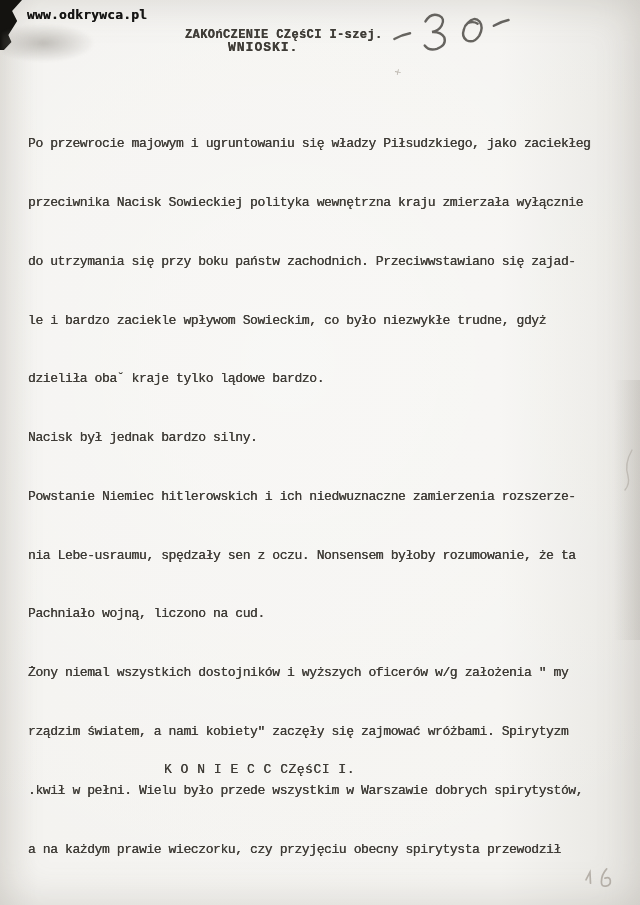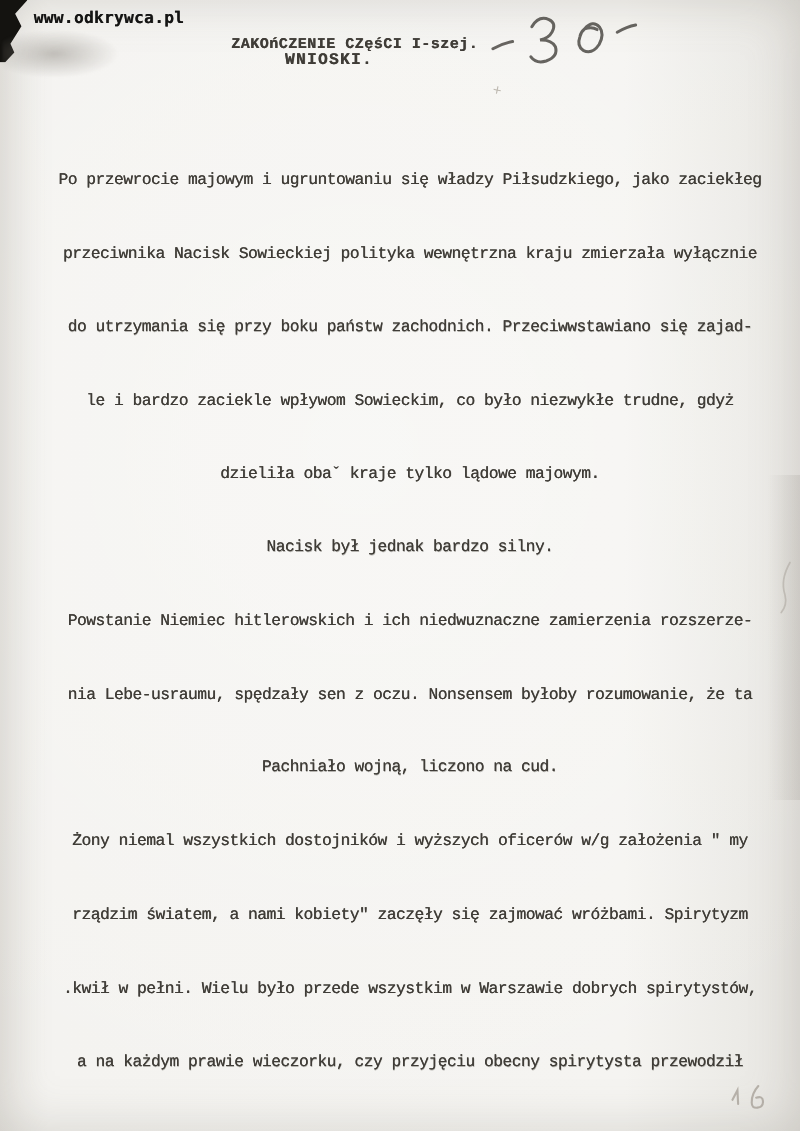--- a/index.html
+++ b/index.html
@@ -6,21 +6,20 @@
   body{width:640px;height:905px;overflow:hidden;background:#888;}
   .page{
     position:relative;width:640px;height:905px;overflow:hidden;
     background:
       radial-gradient(ellipse 120% 90% at 45% 40%, rgba(255,255,255,.35), rgba(0,0,0,0) 70%),
       linear-gradient(90deg,#eceae6 0%,#f4f3f0 6%,#f5f4f1 78%,#ecebe7 92%,#e7e5e1 100%),
       #f3f2ee;
     box-shadow:inset 0 0 40px rgba(120,115,105,.25);
     font-family:"Liberation Mono", monospace;
     color:#3f3c37;
-    text-align:center;
   }
   .tex{ text-shadow:0 0 .5px rgba(60,57,50,.85), .3px .3px .4px rgba(60,57,50,.35); }
   .watermark{
     position:absolute;left:27px;top:7px;
     font-family:"DejaVu Sans Mono", monospace;
     font-size:13px;font-weight:bold;color:#141414;letter-spacing:.2px;
   }
   .corner-blob{
     position:absolute;left:0;top:0;width:22px;height:50px;background:#141310;
     clip-path:polygon(0 0,100% 0,55% 22%,78% 42%,38% 70%,52% 84%,18% 100%,0 100%);
@@ -75,21 +74,21 @@
   </div>
 
   <div class="subtitle tex">WNIOSKI.</div>
   <div class="plusmark">+</div>
 
   <div class="body-text tex">
     <div class="tline">Po przewrocie majowym i ugruntowaniu się władzy Piłsudzkiego, jako zaciekłeg</div>
     <div class="tline">przeciwnika Nacisk Sowieckiej polityka wewnętrzna kraju zmierzała wyłącznie</div>
     <div class="tline">do utrzymania się przy boku państw zachodnich. Przeciwwstawiano się zajad-</div>
     <div class="tline">le i bardzo zaciekle wpływom Sowieckim, co było niezwykłe trudne, gdyż</div>
-    <div class="tline">dzieliła obaˇ kraje tylko lądowe majowym.</div>
+    <div class="tline">dzieliła obaˇ kraje tylko lądowe bardzo.</div>
     <div class="tline">Nacisk był jednak bardzo silny.</div>
     <div class="tline">Powstanie Niemiec hitlerowskich i ich niedwuznaczne zamierzenia rozszerze-</div>
     <div class="tline">nia Lebe-usraumu, spędzały sen z oczu. Nonsensem byłoby rozumowanie, że ta</div>
     <div class="tline">Pachniało wojną, liczono na cud.</div>
     <div class="tline">Żony niemal wszystkich dostojników i wyższych oficerów w/g założenia " my</div>
     <div class="tline">rządzim światem, a nami kobiety" zaczęły się zajmować wróżbami. Spirytyzm</div>
     <div class="tline">.kwił w pełni. Wielu było przede wszystkim w Warszawie dobrych spirytystów,</div>
     <div class="tline">a na każdym prawie wieczorku, czy przyjęciu obecny spirytysta przewodził</div>
     
     
@@ -109,20 +108,21 @@
     
     
 
     
 
     
 
     
   </div>
 
+  <div class="footer-end tex">K O N I E C C CZęśCI I.</div>
 
   <div class="pencil-arc">
     <svg width="18" height="48" viewBox="0 0 18 48">
       <path d="M14,4 Q6,18 10,30 Q12,38 7,44" fill="none" stroke="#b7b2ab" stroke-width="1.4" stroke-linecap="round"></path>
     </svg>
   </div>
 
   <div class="pencil16">
     <span class="sr">16</span>
     <svg width="38" height="26" viewBox="0 0 38 26" style="transform:rotate(-8deg)">

